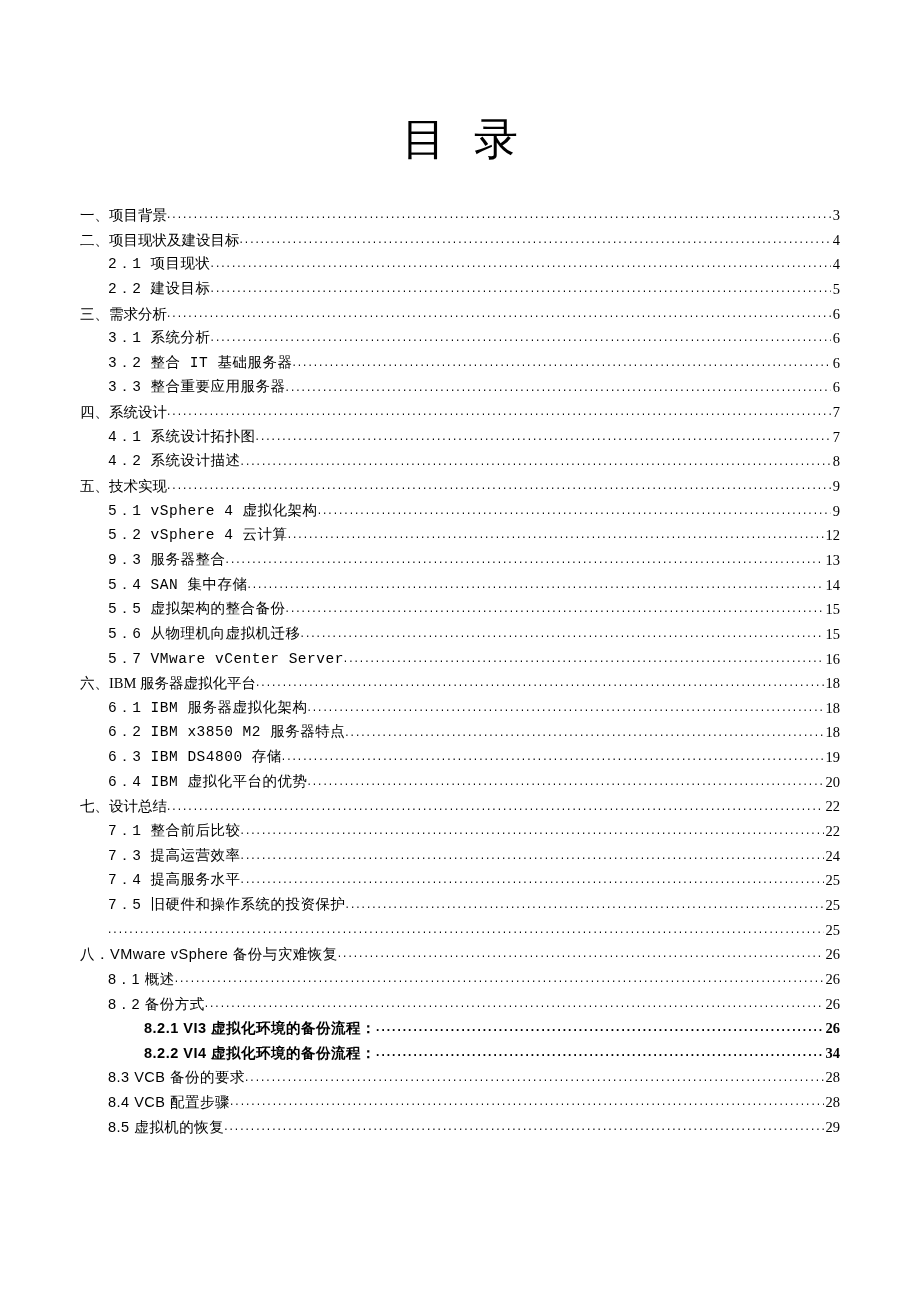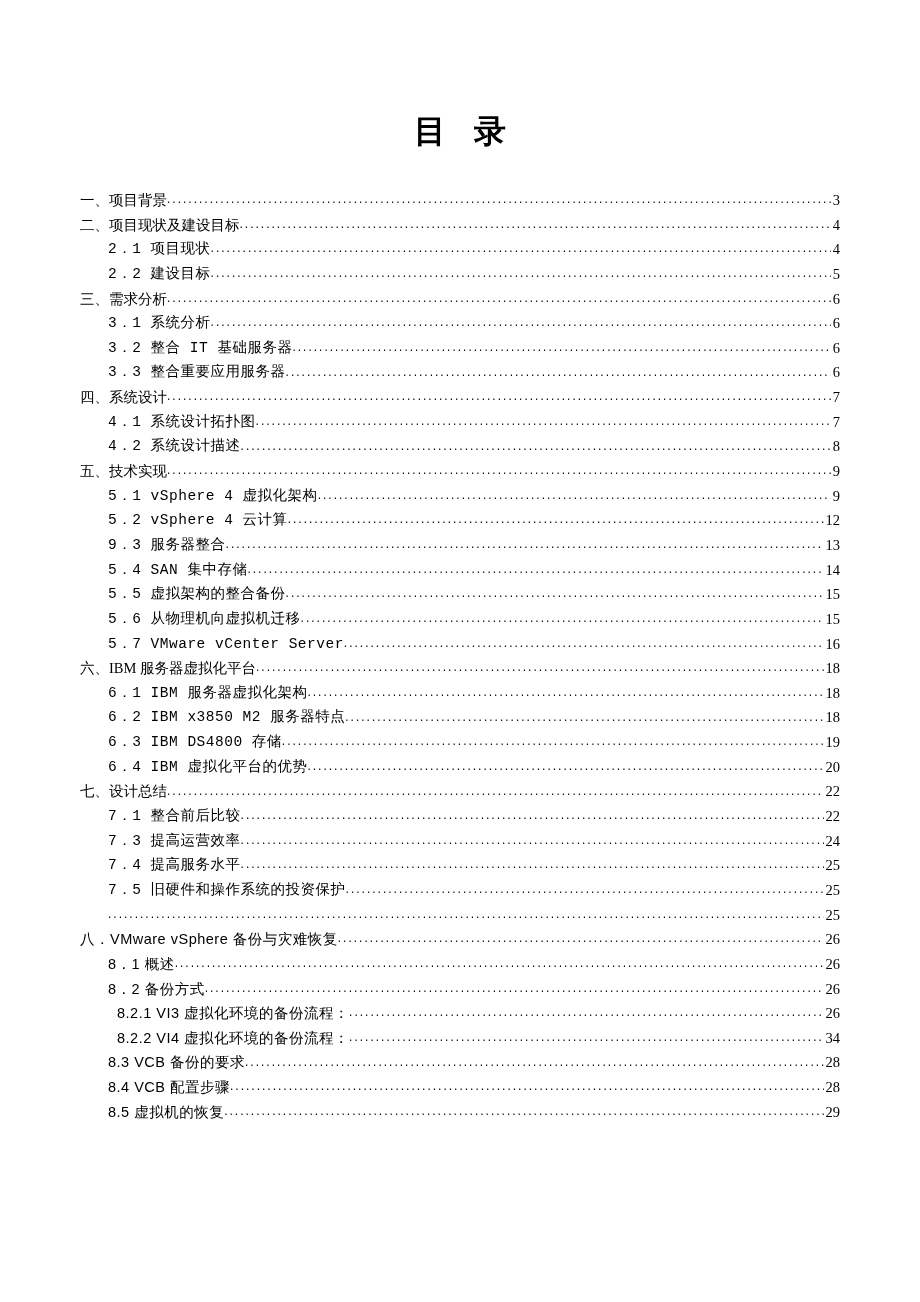--- a/index.html
+++ b/index.html
@@ -7,36 +7,36 @@
     background: #fff;
     width: 920px;
     margin: 0 auto;
     padding: 110px 80px 80px 80px;
     font-family: "SimSun", "NSimSun", "宋体", serif;
     color: #000;
     font-size: 14.5px;
   }
   .title {
     text-align: center;
-    font-size: 32px;
-    font-weight: bold;
+    font-size: 44px;
+    font-weight: normal;
     letter-spacing: 28px;
     margin-bottom: 34px;
     padding-left: 28px;
   }
   .toc { }
   .row {
     display: flex;
     align-items: center;
     line-height: 1.7;
     white-space: nowrap;
   }
   .row.l1 { margin-left: 0; }
   .row.l2 { margin-left: 28px; }
-  .row.l3 { margin-left: 37px; }
+  .row.l3 { margin-left: 64px; font-weight: bold; }
   .label { flex: 0 0 auto; }
   .dots {
     flex: 1 1 auto;
     overflow: hidden;
     letter-spacing: 2px;
     font-family: Arial, sans-serif;
     font-size: 12px;
     color: #000;
     position: relative;
     top: -1px;

